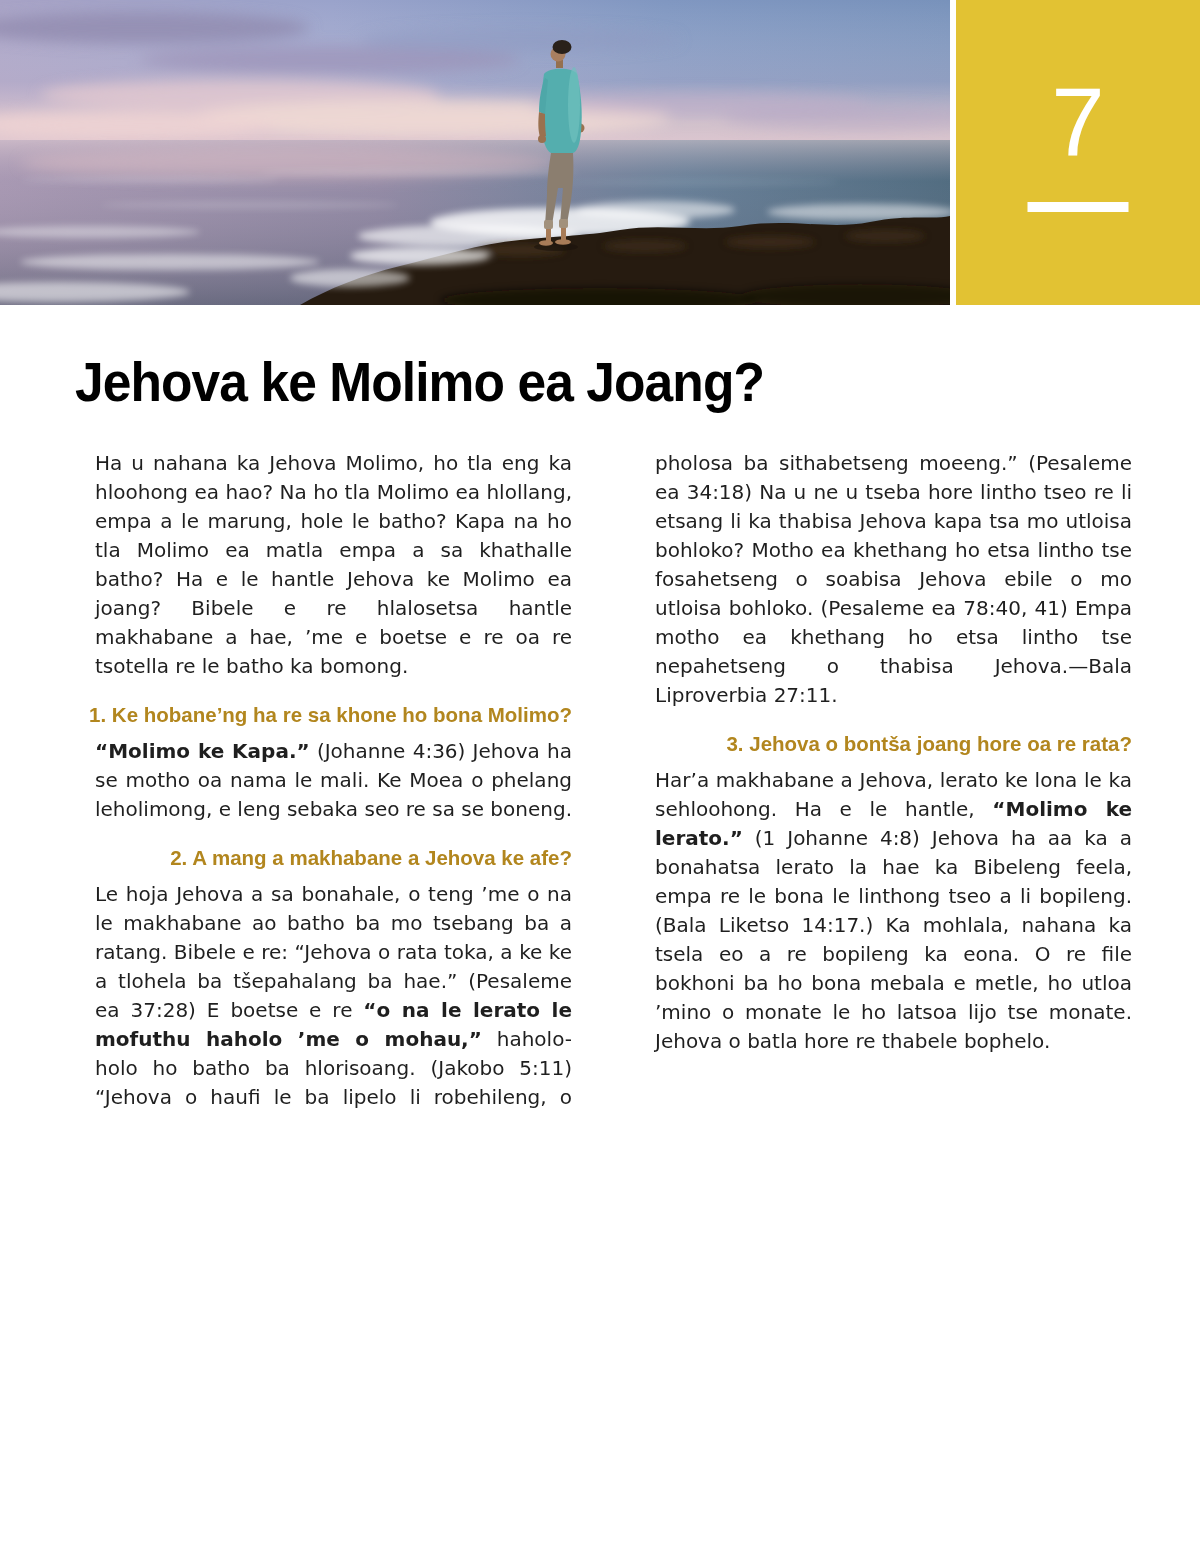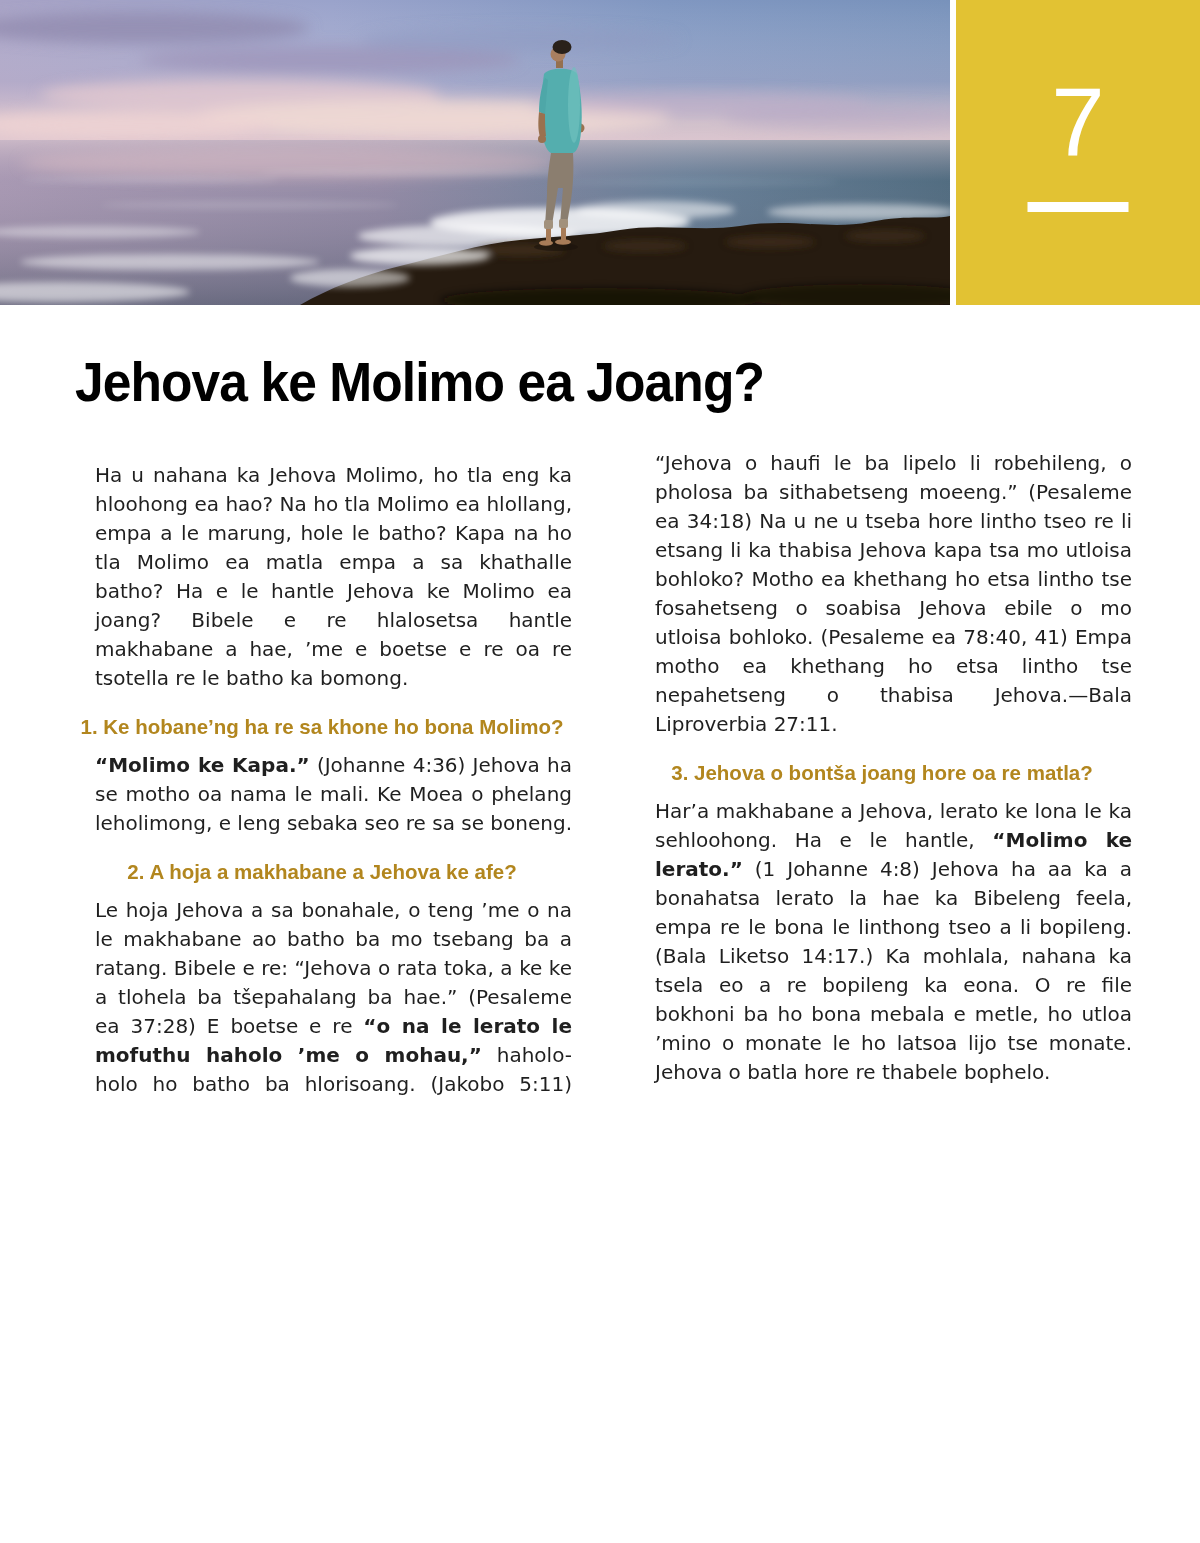--- a/index.html
+++ b/index.html
@@ -55,28 +55,28 @@
     margin:36px 0 0 72px;
     width:1060px;
     height:672px;
     column-count:2;
     column-gap:60px;
     column-fill:auto;
     font-size:20px;
     line-height:29px;
     text-align:justify;
   }
-  .para{margin:12px 0 21px 23px;}
+  .para{margin:0 0 21px 23px;}
   .q-heading{
     font-family:"Liberation Sans",sans-serif;
     font-weight:700;
     font-size:20.5px;line-height:25px;
     color:var(--gold);
     margin:0 0 10px 0;
-    text-align:center;
+    text-align:right;
     break-after:avoid;
   }
   .q-num{color:var(--gold);}
   .b{font-weight:700;}
   .i{}
 </style>
 </head>
 <body>
 
 <div class="page">
@@ -190,19 +190,19 @@
       <div class="chapter-underline"></div>
     </div>
   </header>
 
   <h1 class="title">Jehova ke Molimo ea Joang?</h1>
 
   <main class="article">
       <p class="para intro"><span>Ha u nahana ka Jehova Molimo, ho tla eng ka hloohong ea hao? Na ho tla Molimo ea hlollang, empa a le marung, hole le batho? Kapa na ho tla Molimo ea matla empa a sa khathalle batho? Ha e le hantle Jehova ke Molimo ea joang? Bibele e re hlalosetsa hantle makhabane a hae, ’me e boetse e re oa re tsotella re le batho ka bomong.</span></p>
       <h2 class="q-heading"><span class="q-num">1. </span><span>Ke hobane’ng ha re sa khone ho bona Molimo?</span></h2>
       <p class="para q-body"><span class="b">“Molimo ke Kapa.”</span><span> (Johanne 4:36) Jehova ha se motho oa nama le mali. Ke Moea o phelang leholimong, e leng sebaka seo re sa se boneng.</span></p>
-      <h2 class="q-heading"><span class="q-num">2. </span><span>A hoja a makhabane a Jehova ke afe?</span></h2>
+      <h2 class="q-heading"><span class="q-num">2. </span><span>A mang a makhabane a Jehova ke afe?</span></h2>
       <p class="para q-body"><span>Le hoja Jehova a sa bonahale, o teng ’me o na le makhabane ao batho ba mo tsebang ba a ratang. Bibele e re: “Jehova o rata toka, a ke ke a tlohela ba tšepahalang ba hae.” (Pesaleme ea 37:28) E boetse e re </span><span class="b">“o na le lerato le mofuthu haholo ’me o mohau,”</span><span> haholo-holo ho batho ba hlorisoang. (Jakobo 5:11) “Jehova o haufi le ba lipelo li robehileng, o pholosa ba sithabetseng moeeng.” (Pesaleme ea 34:18) Na u ne u tseba hore lintho tseo re li etsang li ka thabisa Jehova kapa tsa mo utloisa bohloko? Motho ea khethang ho etsa lintho tse fosahetseng o soabisa Jehova ebile o mo utloisa bohloko. (Pesaleme ea 78:40, 41) Empa motho ea khethang ho etsa lintho tse nepahetseng o thabisa Jehova.—Bala Liproverbia 27:11.</span></p>
-      <h2 class="q-heading"><span class="q-num">3. </span><span>Jehova o bontša joang hore oa re matla?</span></h2>
+      <h2 class="q-heading"><span class="q-num">3. </span><span>Jehova o bontša joang hore oa re rata?</span></h2>
       <p class="para q-body"><span>Har’a makhabane a Jehova, lerato ke lona le ka sehloohong. Ha e le hantle, </span><span class="b">“Molimo </span><span class="b i">ke</span><span class="b"> lerato.”</span><span> (1 Johanne 4:8) Jehova ha aa ka a bonahatsa lerato la hae ka Bibeleng feela, empa re le bona le linthong tseo a li bopileng. (Bala Liketso 14:17.) Ka mohlala, nahana ka tsela eo a re bopileng ka eona. O re file bokhoni ba ho bona mebala e metle, ho utloa ’mino o monate le ho latsoa lijo tse monate. Jehova o batla hore re thabele bophelo.</span></p>
     </main>
 
 </div>
 
 </body></html>

